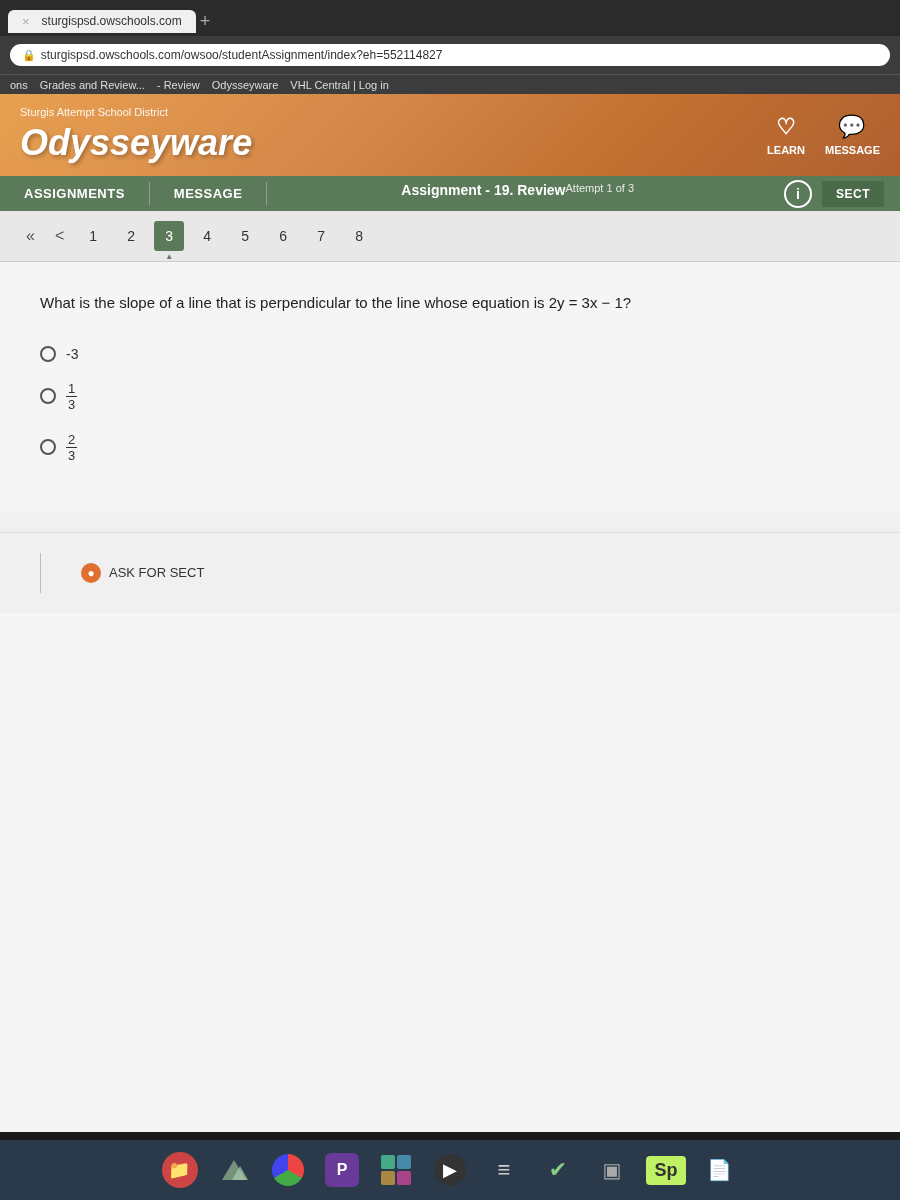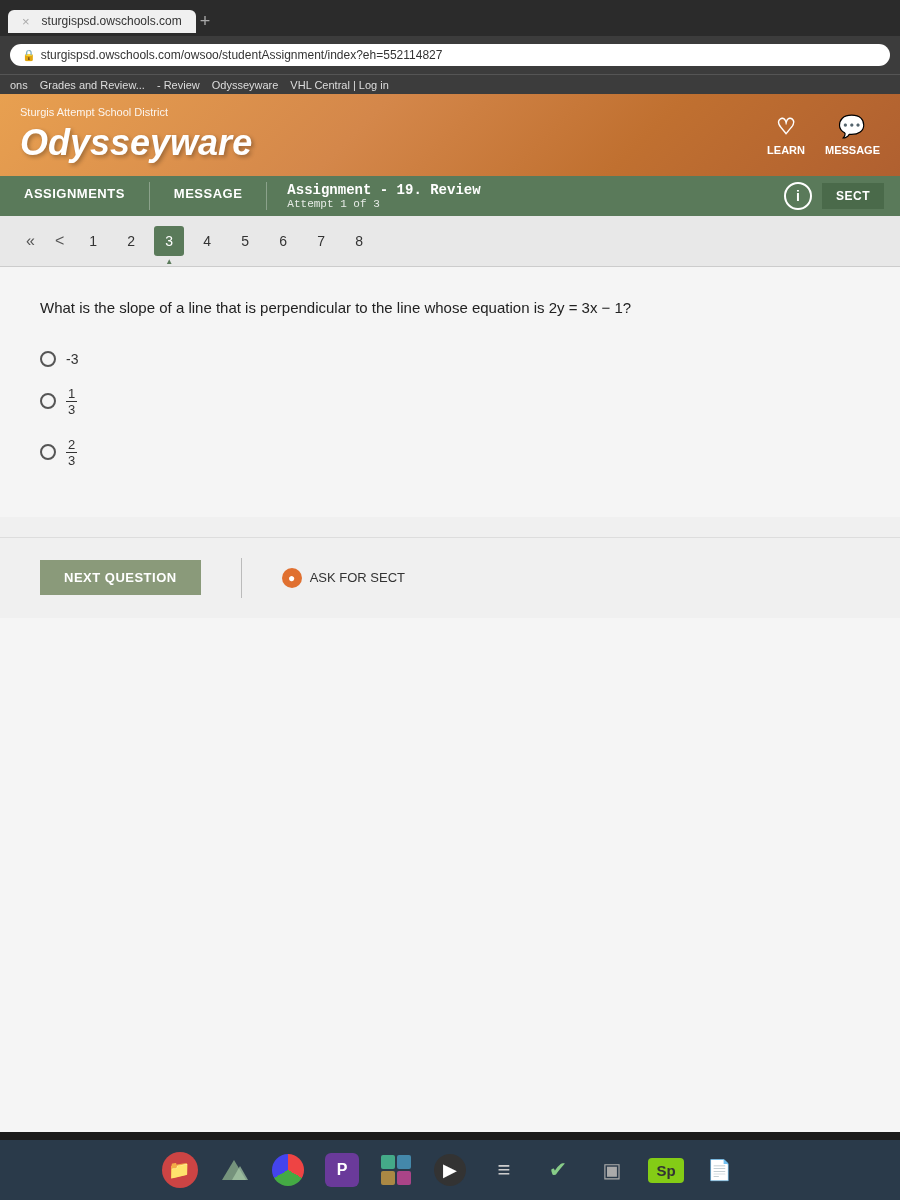--- a/index.html
+++ b/index.html
@@ -151,26 +151,25 @@
       letter-spacing: 0.5px;
     }
     .ow-nav-divider {
       width: 1px;
       background: rgba(255,255,255,0.3);
       margin: 6px 0;
     }
     .ow-breadcrumb {
       flex: 1;
       display: flex;
-      flex-direction: column;
+      flex-direction: row;
       justify-content: center;
       padding: 6px 20px;
       color: #fff;
       font-size: 12px;
-      font-family: Liberation Mono, monospace;
     }
     .ow-breadcrumb-main {
       font-size: 14px;
       font-weight: bold;
     }
     .ow-breadcrumb-sub {
       font-size: 11px;
       opacity: 0.85;
     }
     .ow-nav-right {
@@ -376,24 +375,24 @@
     .t-square {
       width: 36px;
       height: 36px;
       border-radius: 4px;
       display: flex;
       align-items: center;
       justify-content: center;
       font-size: 16px;
     }
     .sp-badge {
-      background: #84cc16;
+      background: #bef264;
       border-radius: 4px;
       padding: 4px 8px;
-      font-size: 15px;
+      font-size: 18px;
       font-weight: bold;
       color: #333;
     }
   </style>
 </head>
 <body>
 
 <div class="browser-chrome">
 
   <div class="tab-bar">
@@ -492,21 +491,20 @@
         <span class="answer-text">
           <span class="fraction">
             <span class="num">2</span>
             <span class="den">3</span>
           </span>
         </span>
       </div>
     </div>
 
     <div class="buttons-row">
-      <button class="next-btn">NEXT QUESTION</button>
       <div class="vertical-divider"></div>
       <div class="ask-help-btn">
         <div class="ask-help-icon">●</div>
         <span>ASK FOR SECT</span>
       </div>
     </div>
 
   </div>
 </div>
 

